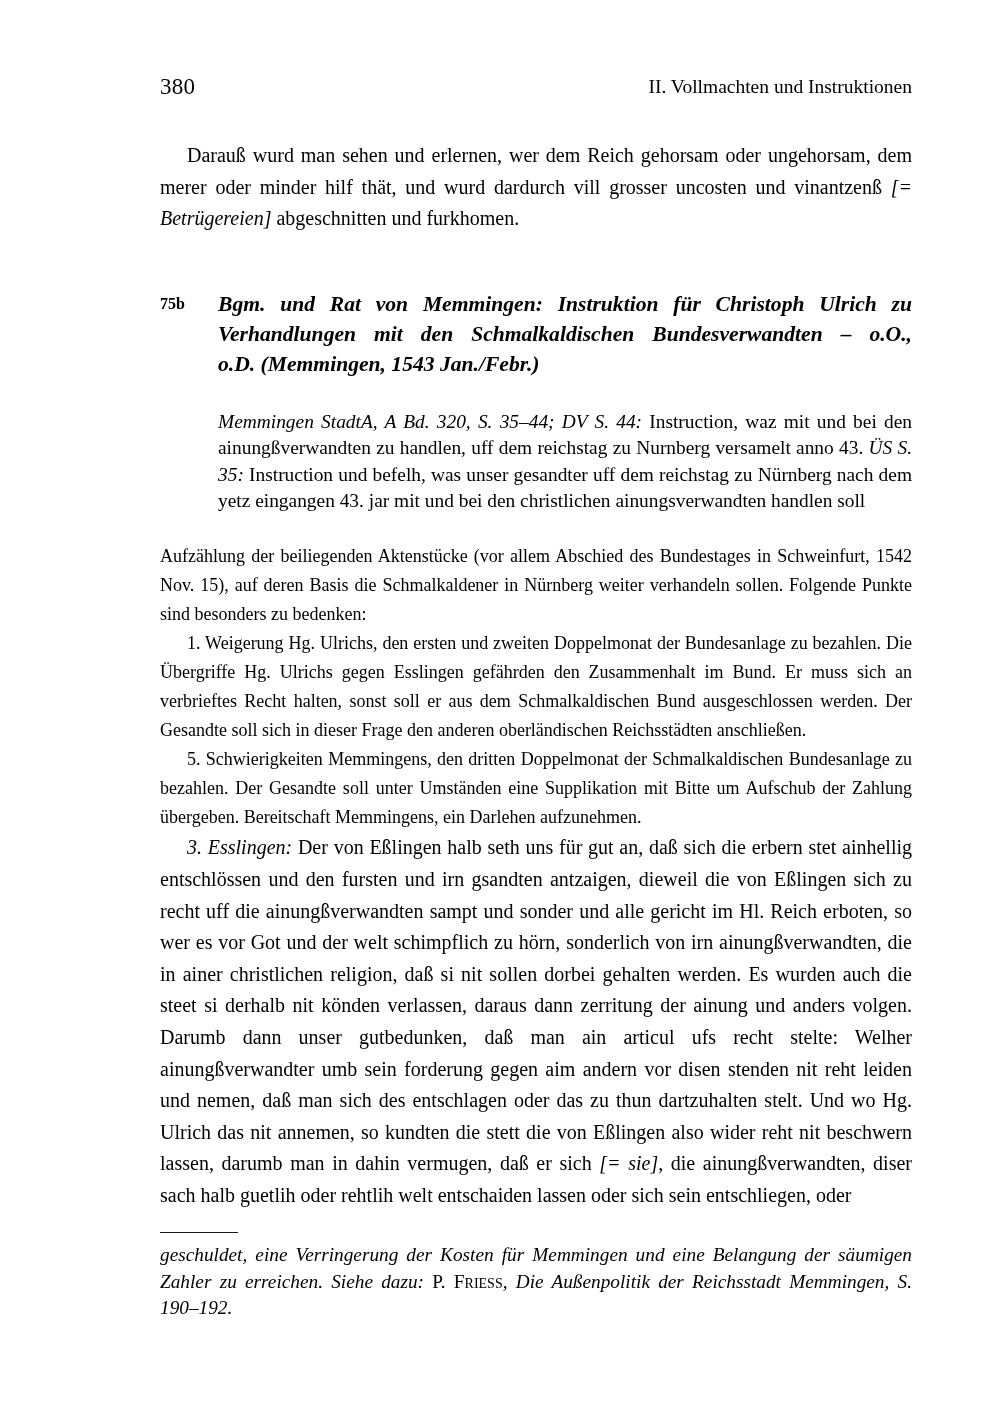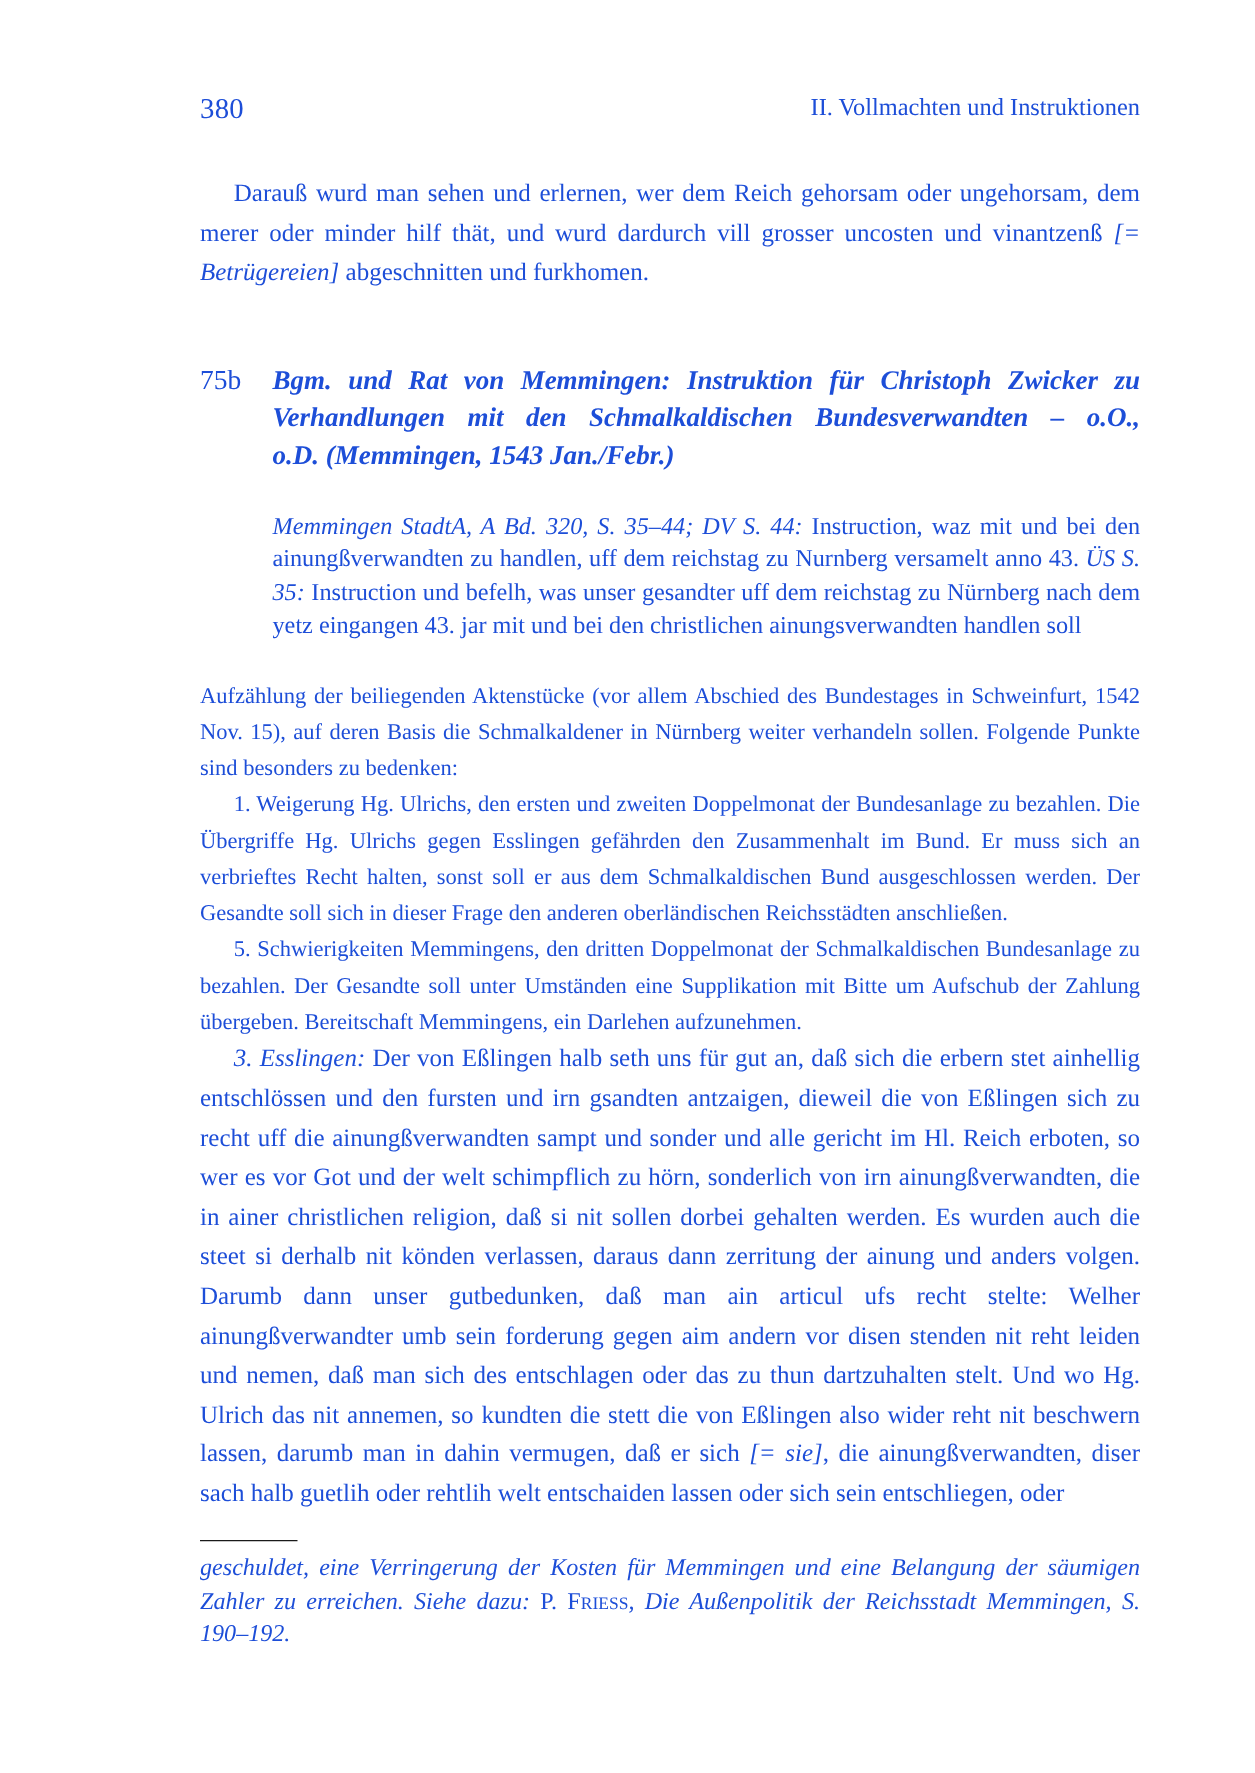--- a/index.html
+++ b/index.html
@@ -8,21 +8,21 @@
     background: #ffffff;
   }
   .page {
     position: relative;
     width: 1000px;
     height: 1418px;
     background: #ffffff;
     margin: 0 auto;
     overflow: hidden;
     font-family: "Liberation Serif", "DejaVu Serif", serif;
-    color: #1d4ed8;
+    color: #000000;
     box-sizing: border-box;
     padding-left: 28px;
   }
   .content {
     position: absolute;
     left: 158px;
     top: 0;
     width: 752px;
   }
 
@@ -72,22 +72,22 @@
     font-style: italic;
     font-size: 21.6px;
     line-height: 30px;
     text-align: justify;
   }
   .doc-head .num {
     position: absolute;
     left: 0;
     top: 0;
     font-style: normal;
-    font-weight: normal;
-    font-size: 22px;
+    font-weight: bold;
+    font-size: 16px;
   }
   .doc-head .line { display: block; }
   .doc-head .line.j {
     text-align: justify;
     text-align-last: justify;
   }
 
   
   .source-block {
     margin-top: 30px;
@@ -144,21 +144,21 @@
 
     <div class="runhead">
       <span class="folio">380</span>
       <span class="runhead-title">II. Vollmachten und Instruktionen</span>
     </div>
 
     <p class="body-para indent lead-para"><span>Darauß wurd man sehen und erlernen, wer dem Reich gehorsam oder ungehorsam, dem merer oder minder hilf thät, und wurd dardurch vill grosser uncosten und vinantzenß </span><i>[= Betrügereien]</i><span> abgeschnitten und furkhomen.</span></p>
 
     <div class="doc-head">
       <span class="num">75b</span>
-      <span class="line j">Bgm. und Rat von Memmingen: Instruktion für Christoph Zwicker zu</span>
+      <span class="line j">Bgm. und Rat von Memmingen: Instruktion für Christoph Ulrich zu</span>
       <span class="line j">Verhandlungen mit den Schmalkaldischen Bundesverwandten – o.O.,</span>
       <span class="line">o.D. (Memmingen, 1543 Jan./Febr.)</span>
     </div>
 
     <p class="source-block"><i>Memmingen StadtA, A Bd. 320, S. 35–44; DV S. 44:</i><span> Instruction, waz mit und bei den ainungßverwandten zu handlen, uff dem reichstag zu Nurnberg versamelt anno 43. </span><i>ÜS S. 35:</i><span> Instruction und befelh, was unser gesandter uff dem reichstag zu Nürnberg nach dem yetz eingangen 43. jar mit und bei den christlichen ainungsverwandten handlen soll</span></p>
 
     <p class="regest first">Aufzählung der beiliegenden Aktenstücke (vor allem Abschied des Bundestages in Schweinfurt, 1542 Nov. 15), auf deren Basis die Schmalkaldener in Nürnberg weiter verhandeln sollen. Folgende Punkte sind besonders zu bedenken:</p>
     <p class="regest indent">1. Weigerung Hg. Ulrichs, den ersten und zweiten Doppelmonat der Bundesanlage zu bezahlen. Die Übergriffe Hg. Ulrichs gegen Esslingen gefährden den Zusammenhalt im Bund. Er muss sich an verbrieftes Recht halten, sonst soll er aus dem Schmalkaldischen Bund ausgeschlossen werden. Der Gesandte soll sich in dieser Frage den anderen oberländischen Reichsstädten anschließen.</p>
     <p class="regest indent">5. Schwierigkeiten Memmingens, den dritten Doppelmonat der Schmalkaldischen Bundesanlage zu bezahlen. Der Gesandte soll unter Umständen eine Supplikation mit Bitte um Aufschub der Zahlung übergeben. Bereitschaft Memmingens, ein Darlehen aufzunehmen.</p>
 

